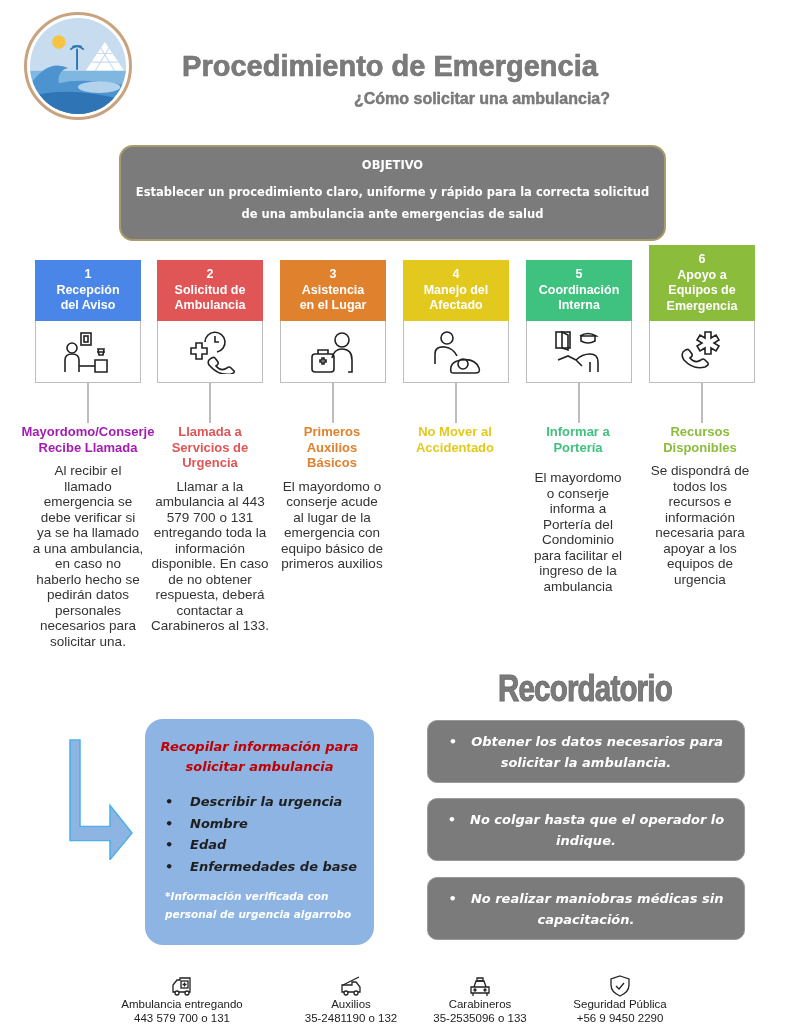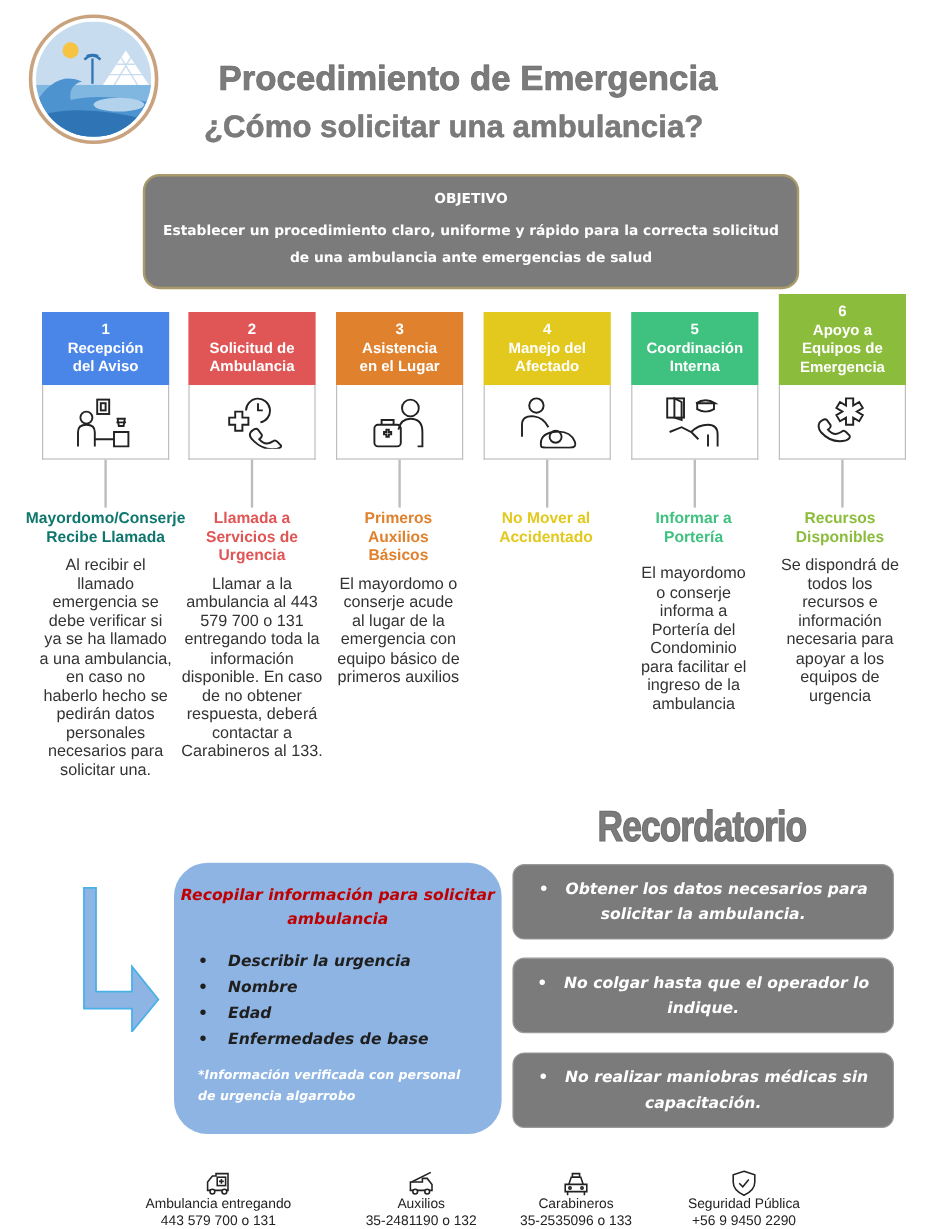--- a/index.html
+++ b/index.html
@@ -3,39 +3,39 @@
 <meta charset="utf-8">
 <style>
   * { box-sizing: border-box; margin: 0; padding: 0; }
   html, body { width: 790px; height: 1024px; background: #ffffff; overflow: hidden; }
   body { position: relative; font-family: "Liberation Sans", sans-serif; color: #333; }
 
   .logo { position: absolute; left: 24px; top: 12px; width: 108px; height: 108px; border-radius: 50%; border: 3px solid #c9a27e; overflow: hidden; background: #fff; padding: 3px; }
   .logo svg { width: 100%; height: 100%; display: block; border-radius: 50%; }
 
   .title { position: absolute; left: 170px; top: 50px; width: 440px; text-align: center; font-size: 29px; font-weight: bold; color: #7b7b7b; letter-spacing: 0px; -webkit-text-stroke: 0.6px #6d6d6d; }
-  .subtitle { position: absolute; left: 170px; top: 90px; width: 440px; text-align: left; font-size: 26px; font-weight: bold; color: #7b7b7b; -webkit-text-stroke: 0.4px #6d6d6d; }
+  .subtitle { position: absolute; left: 170px; top: 90px; width: 440px; text-align: right; font-size: 16px; font-weight: bold; color: #7b7b7b; -webkit-text-stroke: 0.4px #6d6d6d; }
 
   .objective { position: absolute; left: 119px; top: 145px; width: 547px; height: 96px; background: #7b7b7b; border: 2px solid #a89a6a; border-radius: 14px; color: #fff; text-align: center; font-family: "DejaVu Sans", sans-serif; }
   .objective .obj-title { font-size: 11.5px; font-weight: bold; margin-top: 11px; }
   .objective .obj-text { font-size: 11.5px; font-weight: bold; line-height: 22px; margin-top: 9px; padding: 0 12px; }
 
   .step { position: absolute; width: 106px; }
   .step-header { color: #fff; font-weight: bold; font-size: 12.5px; text-align: center; line-height: 15.5px; display: flex; flex-direction: column; justify-content: center; }
   .step-iconbox { height: 62px; border: 1.5px solid #bdbdbd; border-top: none; background: #fff; display: flex; align-items: center; justify-content: center; }
   .step-iconbox svg { width: 54px; height: 44px; }
   .step-stem { width: 1.5px; height: 40px; background: #bdbdbd; margin: 0 auto; }
 
   .detail { position: absolute; width: 148px; text-align: center; }
   .detail-title { font-weight: bold; font-size: 13px; line-height: 15.5px; }
   .detail-text { font-size: 13.5px; line-height: 15.5px; color: #333; margin-top: 8px; }
 
   .big-arrow { position: absolute; left: 68px; top: 738px; width: 80px; height: 122px; }
 
-  .info-box { position: absolute; left: 145px; top: 719px; width: 273px; height: 226px; background: #8eb4e3; border-radius: 28px; font-family: "DejaVu Sans", sans-serif; }
+  .info-box { position: absolute; left: 145px; top: 719px; width: 229px; height: 226px; background: #8eb4e3; border-radius: 18px; font-family: "DejaVu Sans", sans-serif; }
   .info-title { color: #c00000; font-style: italic; font-weight: bold; font-size: 13px; text-align: center; line-height: 20px; margin-top: 18px; }
   .info-list { list-style: none; margin-top: 14px; margin-left: 20px; }
   .info-list li { font-style: italic; font-weight: bold; font-size: 13px; line-height: 21.5px; color: #1f1f1f; display: flex; }
   .info-list li .bullet { width: 25px; }
   .info-note { color: #fff; font-style: italic; font-weight: bold; font-size: 10.5px; line-height: 18px; margin: 10px 18px 0 20px; }
 
   .reminder-title { position: absolute; left: 480px; top: 668px; width: 200px; text-align: center; font-size: 36px; font-weight: bold; color: #7b7b7b; transform: scaleX(0.82); transform-origin: center; -webkit-text-stroke: 1px #6f6f6f; letter-spacing: -1px; }
   .reminder { position: absolute; left: 427px; width: 318px; height: 63px; background: #7b7b7b; border: 1.5px solid #9a9a9a; border-radius: 10px; color: #fff; font-family: "DejaVu Sans", sans-serif; font-style: italic; font-weight: bold; font-size: 13px; line-height: 21px; text-align: center; display: flex; align-items: center; justify-content: center; padding: 0 18px; }
   .reminder .rb { margin-right: 14px; }
 
@@ -172,21 +172,21 @@
   <div class="step-iconbox">
     <svg viewBox="0 0 54 44" fill="none" stroke="#222" stroke-width="1.6">
       <path d="M30 2 H36 V8 L41 5 L44 10 L39 13 L44 16 L41 21 L36 18 V24 H30 V18 L25 21 L22 16 L27 13 L22 10 L25 5 L30 8 Z"></path>
       <path d="M8 22 Q12 18 14 20 L17 24 Q18 26 15 28 Q20 34 26 30 Q28 28 30 30 L33 33 Q34 35 30 37 Q18 40 9 30 Q6 26 8 22 Z"></path>
     </svg>
   </div>
   <div class="step-stem"></div>
 </div>
 
 <div class="detail" style="left:14px; top:424px;">
-  <div class="detail-title" style="color:#0f766e;">Mayordomo/Conserje Recibe Llamada</div>
+  <div class="detail-title" style="color:#a21caf;">Mayordomo/Conserje Recibe Llamada</div>
   <div class="detail-text" style="padding:0 18px;">Al recibir el llamado emergencia se debe verificar si ya se ha llamado a una ambulancia, en caso no haberlo hecho se pedirán datos personales necesarios para solicitar una.</div>
 </div>
 <div class="detail" style="left:136px; top:424px;">
   <div class="detail-title" style="color:#e05555; padding:0 22px;">Llamada a Servicios de Urgencia</div>
   <div class="detail-text" style="padding:0 14px;">Llamar a la ambulancia al 443 579 700 o 131 entregando toda la información disponible. En caso de no obtener respuesta, deberá contactar a Carabineros al 133.</div>
 </div>
 <div class="detail" style="left:258px; top:424px;">
   <div class="detail-title" style="color:#e0812e; padding:0 38px;">Primeros Auxilios Básicos</div>
   <div class="detail-text" style="padding:0 22px;">El mayordomo o conserje acude al lugar de la emergencia con equipo básico de primeros auxilios</div>
 </div>

